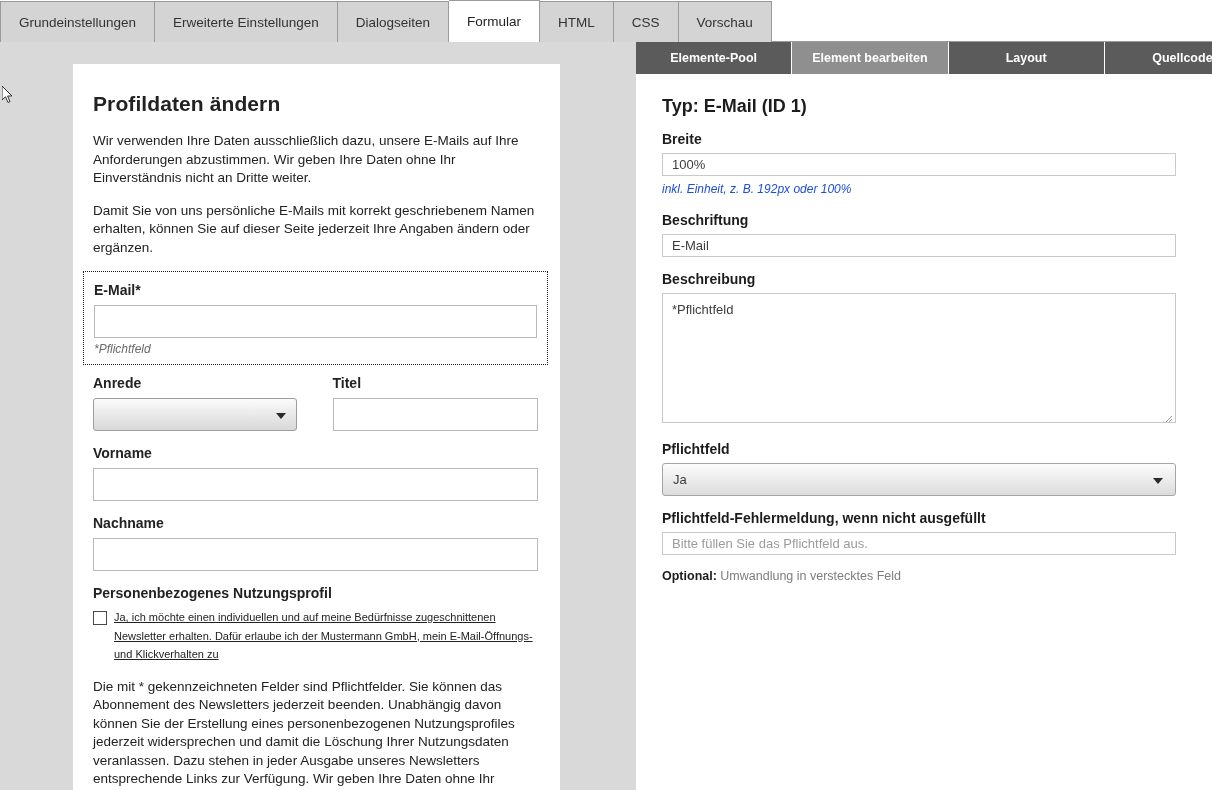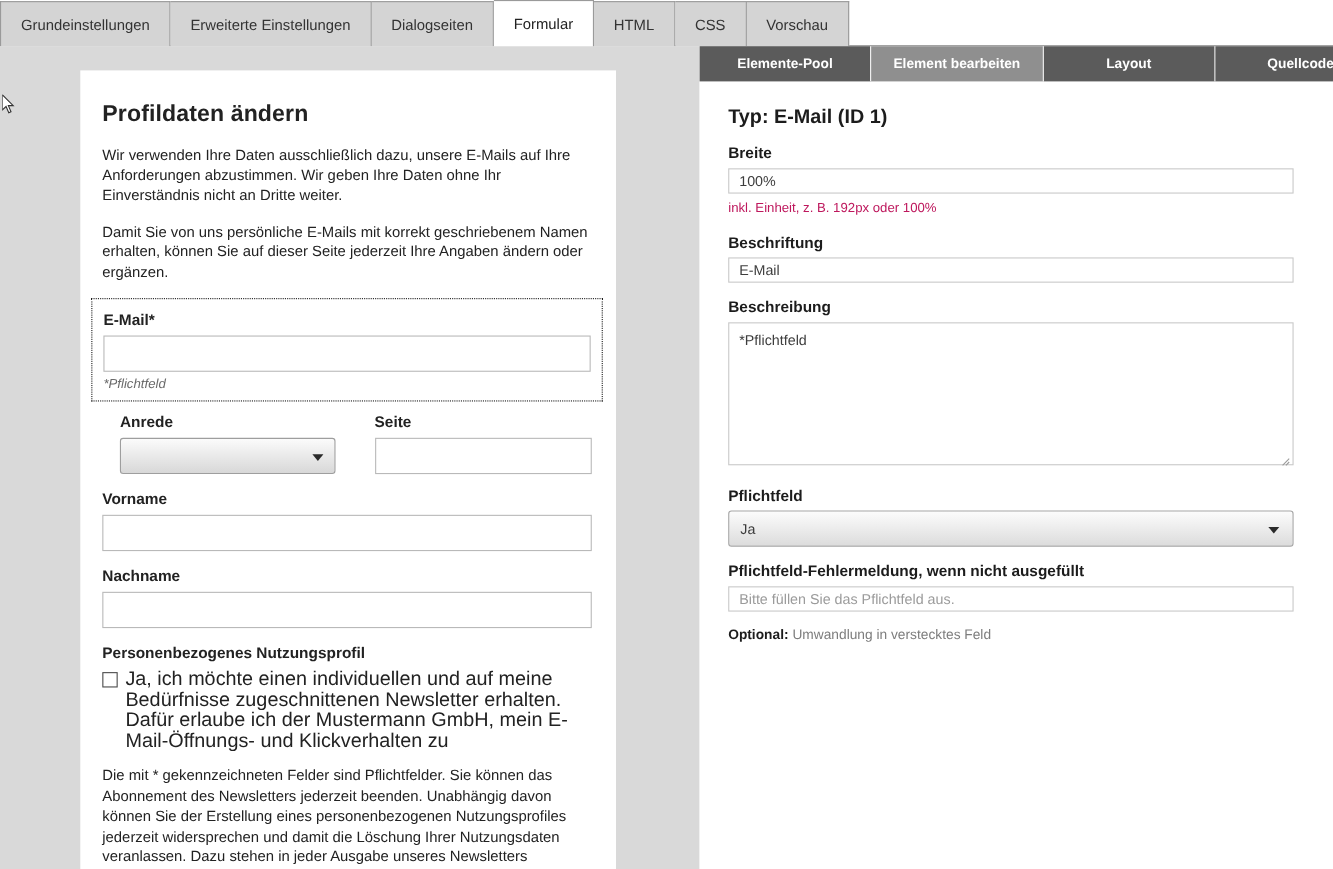--- a/index.html
+++ b/index.html
@@ -117,21 +117,21 @@
   .selected-field {
     border: 1px dotted #1a1a1a;
     padding: 10px 10px 8px 10px;
     margin: 8px -10px 10px -10px;
   }
   .row2 {
     display: flex;
     gap: 36px;
     margin-top: 10px;
   }
-  .col-anrede { width: 206px; margin-left: 16px; }
+  .col-anrede { width: 206px; }
   .col-titel { width: 208px; }
   .sel-box {
     position: relative;
     width: 100%;
     height: 33px;
     border: 1px solid #9e9e9e;
     border-radius: 3px;
     background: linear-gradient(#fbfbfb, #d8d8d8);
     box-sizing: border-box;
   }
@@ -151,23 +151,24 @@
     margin-top: 6px;
   }
   .cbox {
     width: 12px; height: 12px;
     border: 1px solid #4a4a4a;
     background: #ffffff;
     margin-top: 3px;
     flex: none;
   }
   .checktext {
-    font-size: 18px;
+    font-size: 11px;
     color: #222222;
     line-height: 18.5px;
+    text-decoration: underline;
   }
 
   
   .lp-scroll {
     position: absolute;
     right: 0; top: 0;
     width: 14px; height: 748px;
     background: #efefef;
     border-left: 1px solid #c8c8c8;
     box-sizing: border-box;
@@ -250,21 +251,22 @@
     background: #ffffff;
     box-sizing: border-box;
     font-size: 13px;
     color: #3d3d3d;
     padding: 0 9px;
     outline: none;
   }
   .ed-input::placeholder { color: #9b9b9b; }
   .ed-hint {
     font-size: 12px;
-    color: #be185d;
+    font-style: italic;
+    color: #1d4ed8;
     margin: 6px 0 16px 0;
   }
   .ed-group { margin-bottom: 14px; }
   .ed-textarea {
     position: relative;
     width: 100%;
     height: 130px;
     border: 1px solid #c9c9c9;
     background: #ffffff;
     box-sizing: border-box;
@@ -359,21 +361,21 @@
       </div>
 
       <div class="row2">
         <div class="col-anrede">
           <div class="field-label">Anrede</div>
           <div class="sel-box">
             <span class="caret"></span>
           </div>
         </div>
         <div class="col-titel">
-          <div class="field-label">Seite</div>
+          <div class="field-label">Titel</div>
           <input class="txt-input" type="text" value="" style="">
         </div>
       </div>
 
       <div class="blk">
         <div class="field-label">Vorname</div>
         <input class="txt-input" type="text" value="" style="">
       </div>
 
       <div class="blk">

